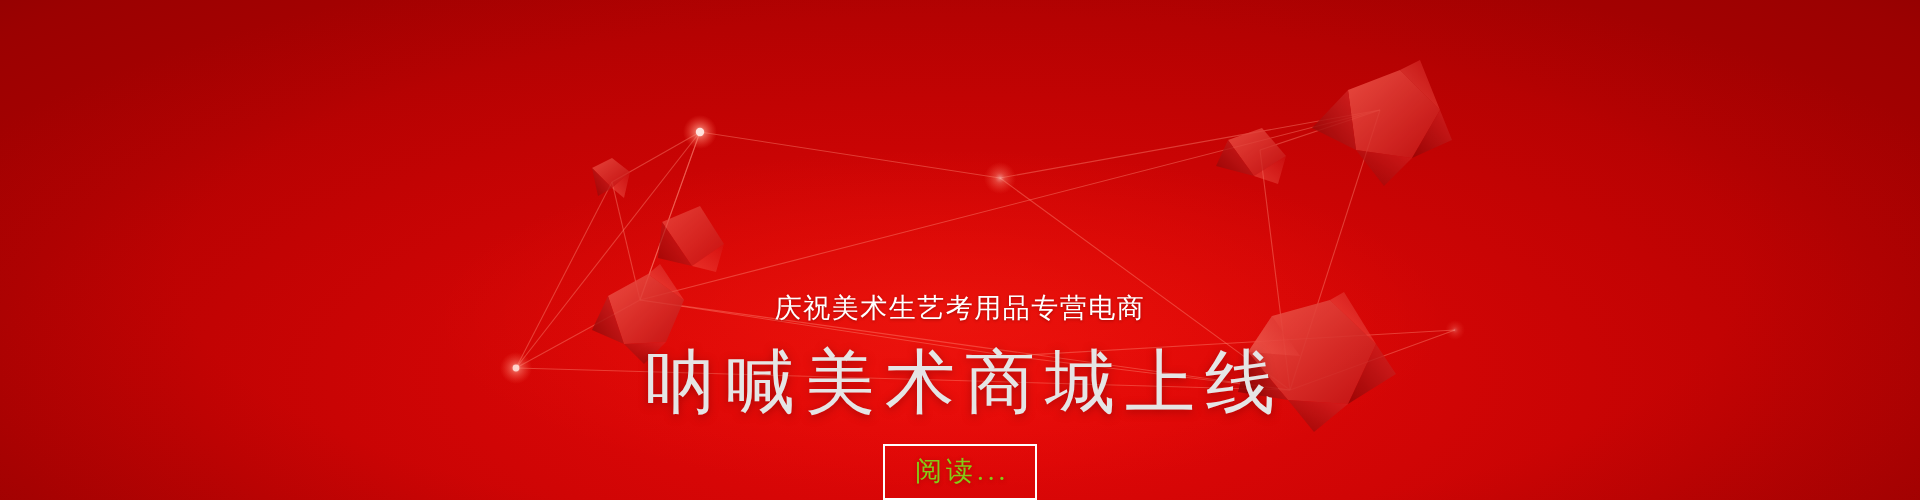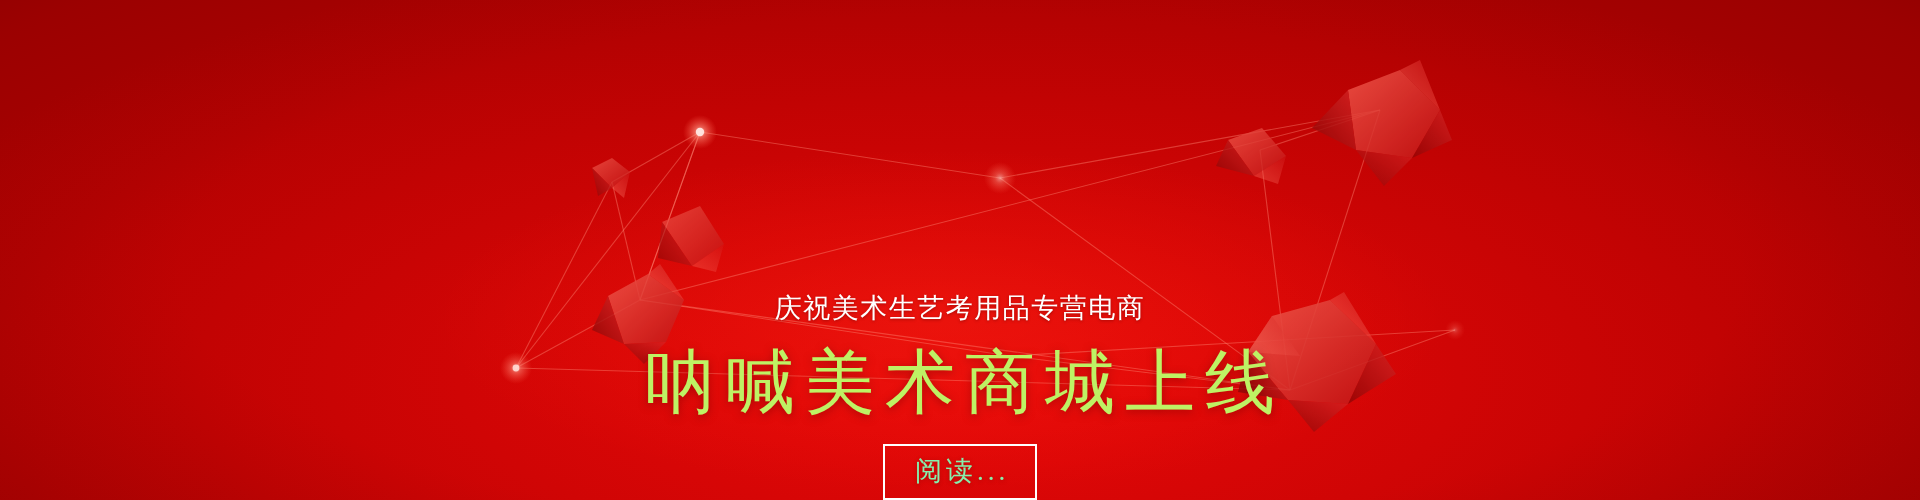--- a/index.html
+++ b/index.html
@@ -65,37 +65,37 @@
     color: #ffffff;
     font-size: 27px;
     line-height: 1;
     letter-spacing: 1.5px;
     font-weight: 400;
     white-space: nowrap;
     text-shadow: 0 1px 3px rgba(90,0,0,0.45);
   }
   .headline {
     margin-top: 26px;
-    color: #bef264;
+    color: #e5e5e5;
     font-family: "Liberation Serif", "DejaVu Serif", serif;
     font-size: 70px;
     line-height: 1;
     letter-spacing: 10px;
     padding-left: 10px;
     font-weight: 400;
     white-space: nowrap;
     text-shadow: 0 2px 8px rgba(110,0,0,0.5);
   }
   .cta-wrap {
     margin-top: 26px;
   }
   .cta {
     display: inline-block;
     border: 2px solid #ffffff;
-    color: #86efac;
+    color: #84cc16;
     background: transparent;
     font-family: "Liberation Serif", "DejaVu Serif", serif;
     font-size: 27px;
     line-height: 1;
     letter-spacing: 4px;
     padding: 12px 26px 13px 30px;
     white-space: nowrap;
     cursor: pointer;
     text-shadow: 0 1px 4px rgba(110,0,0,0.45);
   }

